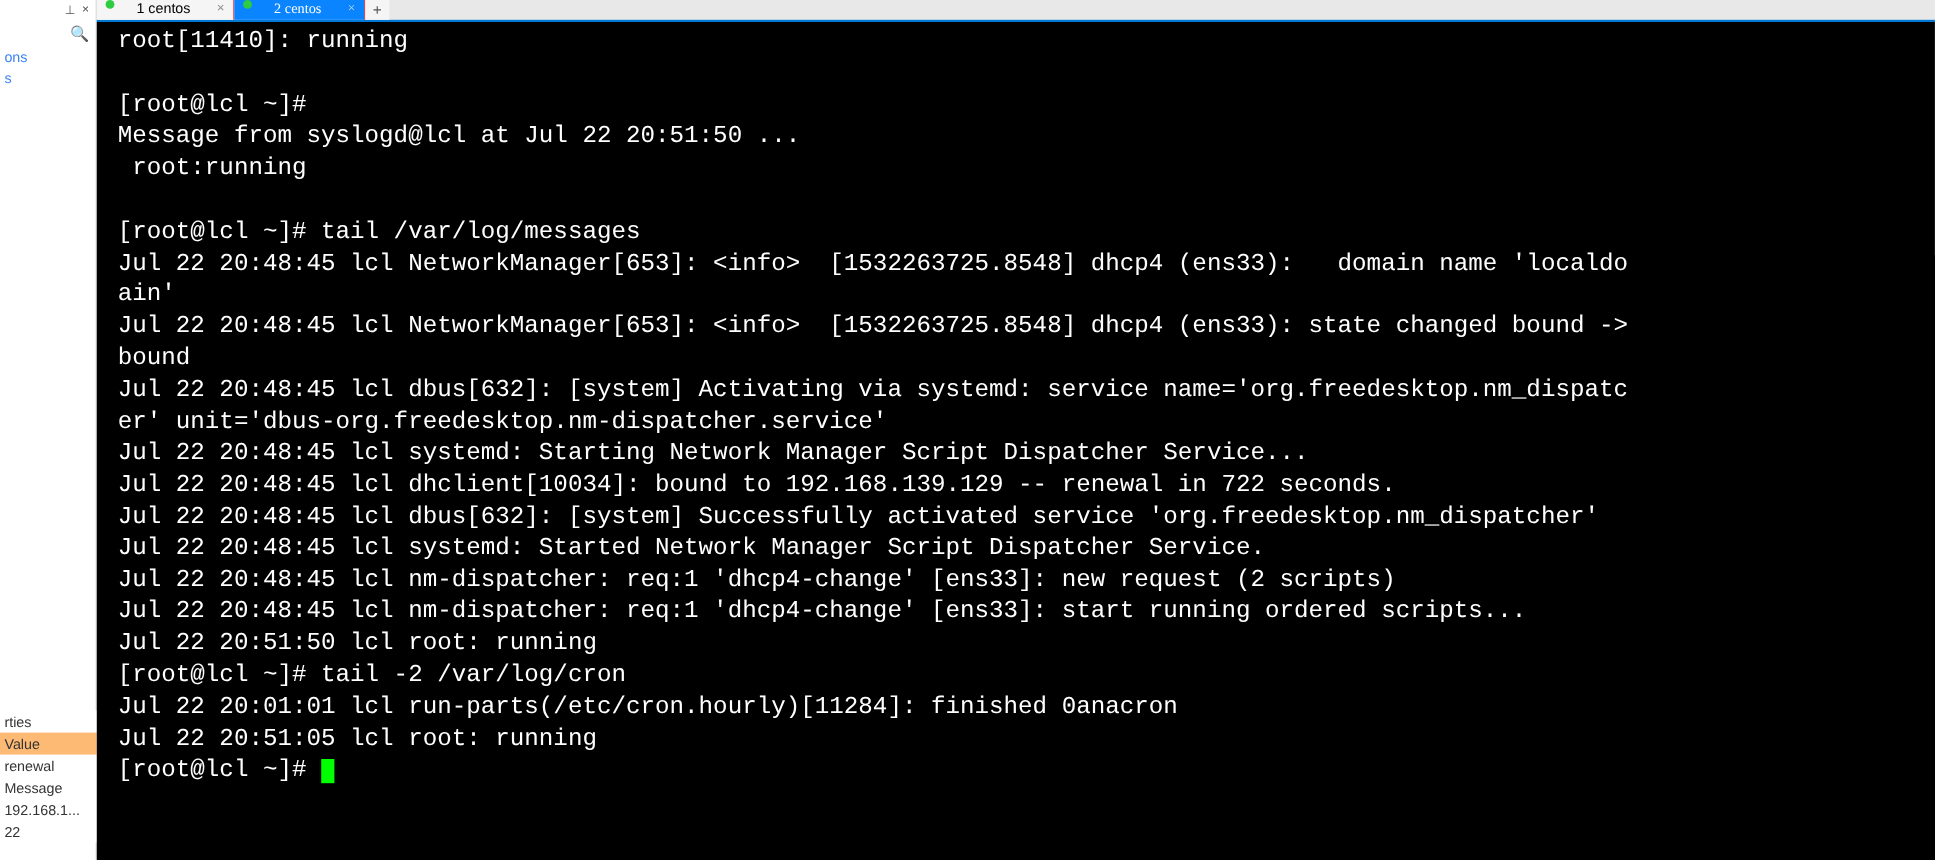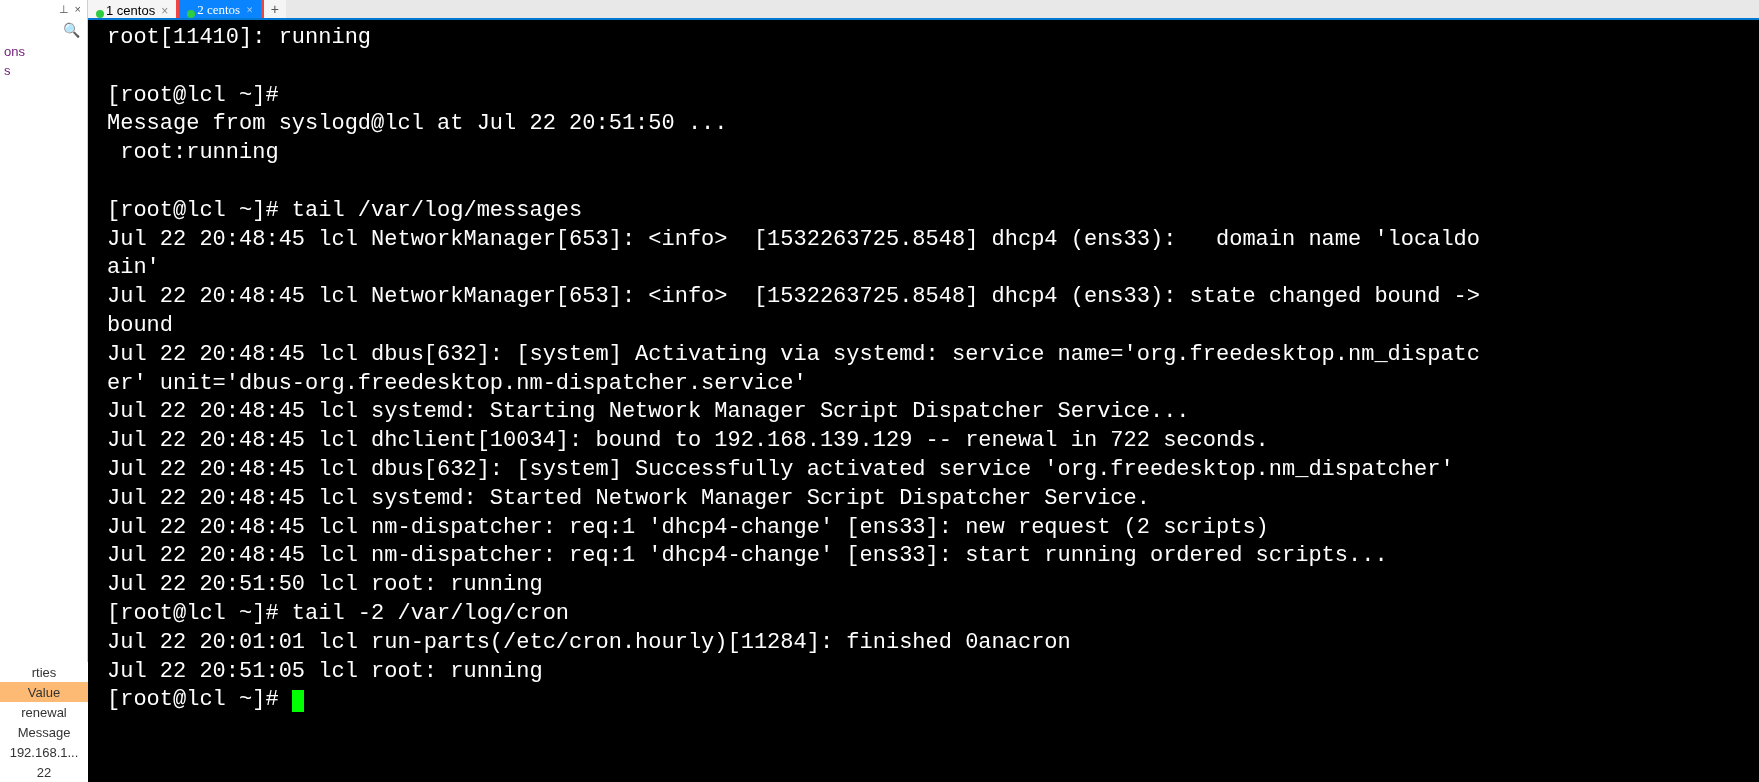--- a/index.html
+++ b/index.html
@@ -5,29 +5,29 @@
   * { margin: 0; padding: 0; box-sizing: border-box; }
   html, body { width: 1759px; height: 782px; overflow: hidden; font-family: "Segoe UI", Tahoma, sans-serif; background: #f0f0f0; }
   .app { display: flex; flex-direction: column; height: 100%; }
 
   
   .left-panel { position: absolute; left: 0; top: 0; width: 88px; height: 100%; background: #ffffff; border-right: 1px solid #d0d0d0; font-size: 13px; color: #333; }
   .panel-controls { display: flex; justify-content: flex-end; align-items: center; height: 18px; padding-right: 6px; gap: 6px; }
   .panel-controls span { font-size: 11px; color: #555; cursor: default; }
   .search-row { display: flex; align-items: center; justify-content: flex-end; padding: 4px 6px; }
   .search-icon { font-size: 14px; color: #888; }
-  .sidebar-item { padding: 2px 4px; color: #701a75; white-space: nowrap; overflow: hidden; }
+  .sidebar-item { padding: 2px 4px; color: #3b82f6; white-space: nowrap; overflow: hidden; }
 
-  .properties-section { position: absolute; bottom: 0; left: 0; width: 88px; background: #fff; font-size: 13px; text-align: center; }
+  .properties-section { position: absolute; bottom: 16px; left: 0; width: 88px; background: #fff; font-size: 13px; }
   .prop-row { padding: 2px 4px; white-space: nowrap; overflow: hidden; border-top: 1px solid transparent; }
   .prop-header { background: #fdba74; }
 
   
   .tab-bar { position: absolute; left: 88px; top: 0; right: 0; height: 20px; background: #e8e8e8; display: flex; align-items: stretch; border-bottom: 2px solid #0078d4; }
-  .tab { display: flex; align-items: flex-end; padding: 0 8px; gap: 2px; font-size: 13px; border-right: 3px solid #ef4444; background: #f5f5f5; white-space: nowrap; }
+  .tab { display: flex; align-items: flex-start; padding: 0 8px; gap: 20px; font-size: 13px; border-right: 1px solid #ef4444; background: #f5f5f5; white-space: nowrap; }
   .tab.active { background: #0a84ff; color: #fff; font-family: Liberation Serif, serif; }
   .tab-dot { width: 8px; height: 8px; border-radius: 50%; background: #2ecc40; display: inline-block; }
   .tab-close { font-size: 12px; color: #888; margin-left: 4px; }
   .tab.active .tab-close { color: #cde; }
   .tab-add { display: flex; align-items: center; justify-content: center; width: 22px; font-size: 14px; color: #555; background: #f5f5f5; }
 
   
   .terminal { position: absolute; left: 88px; top: 20px; right: 0; bottom: 0; background: #000; color: #fff; font-family: "Consolas", "Courier New", monospace; font-size: 22px; line-height: 28.8px; padding: 4px 19px; white-space: pre; overflow: hidden; }
   .cursor-block { display: inline-block; width: 12px; height: 22px; background: #00ff00; vertical-align: text-bottom; }
 </style>

